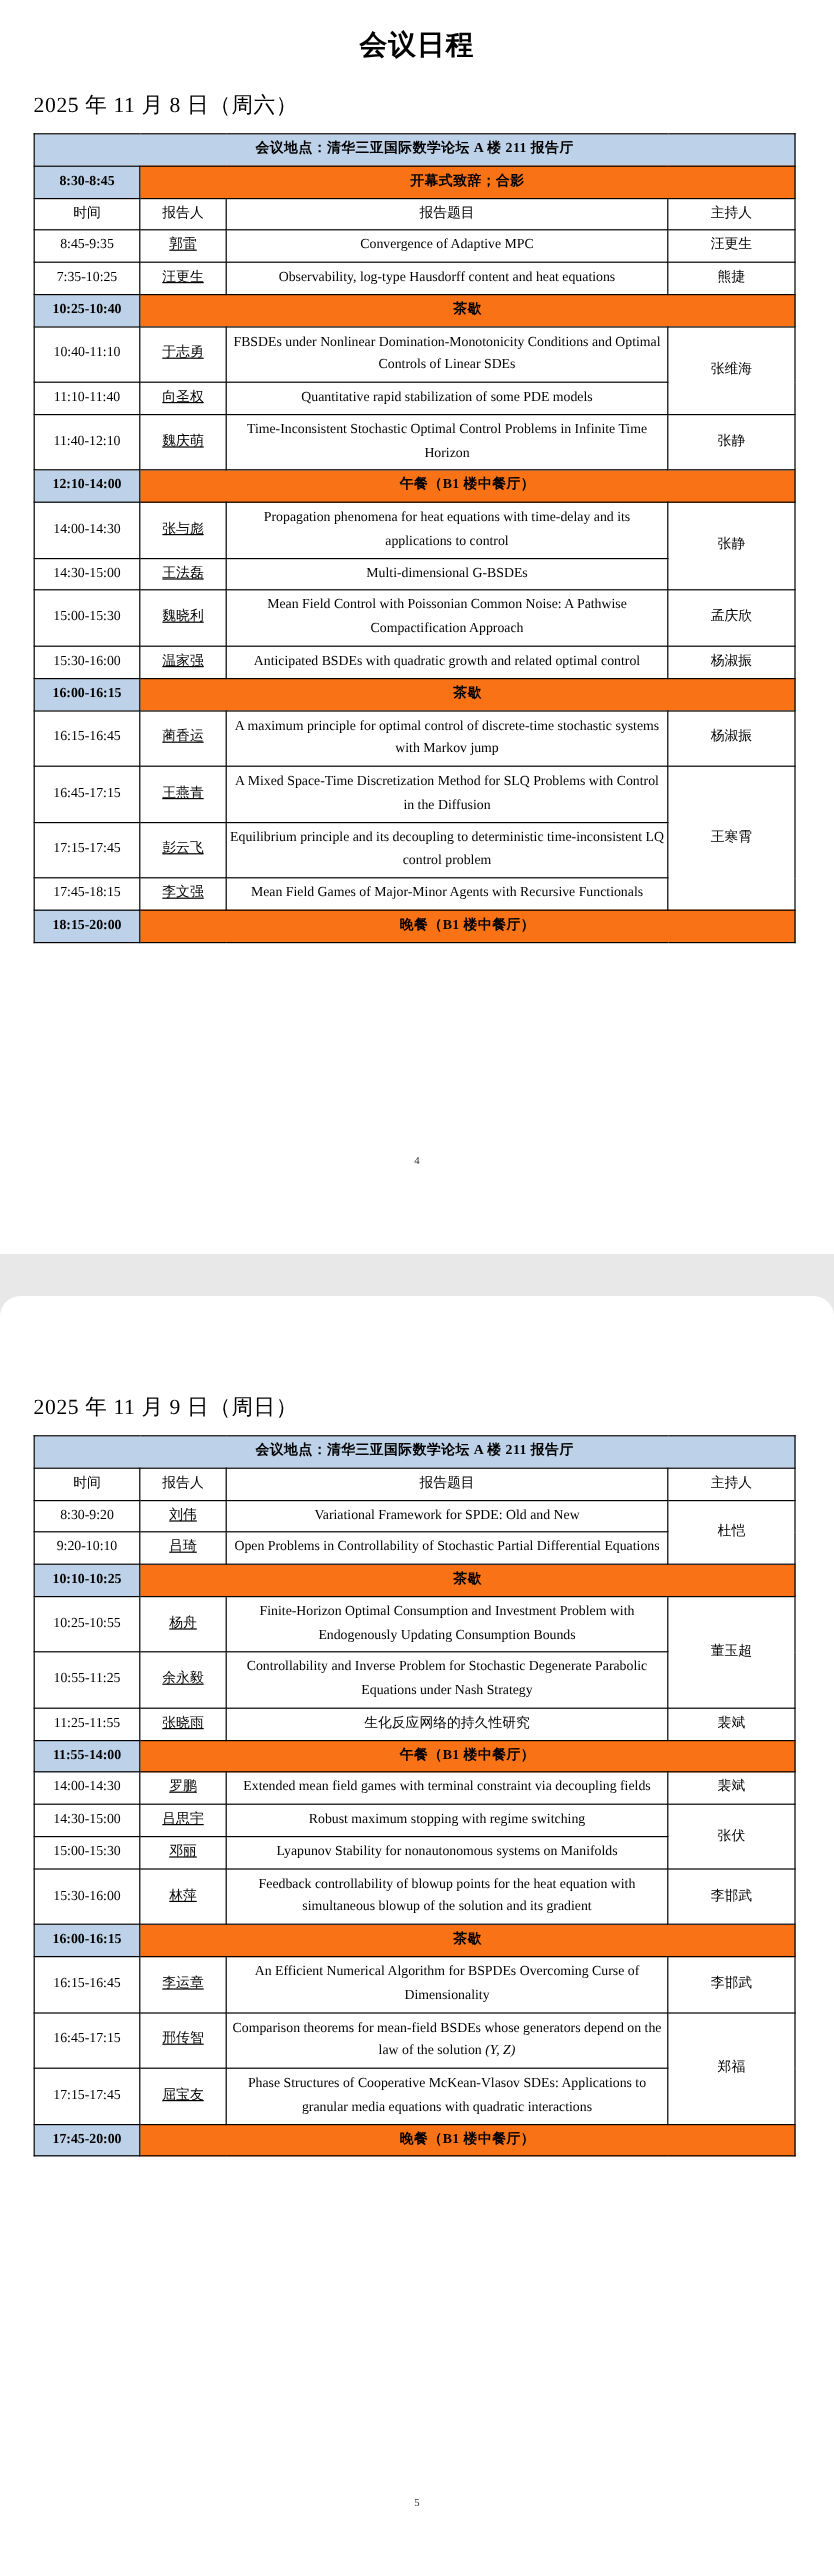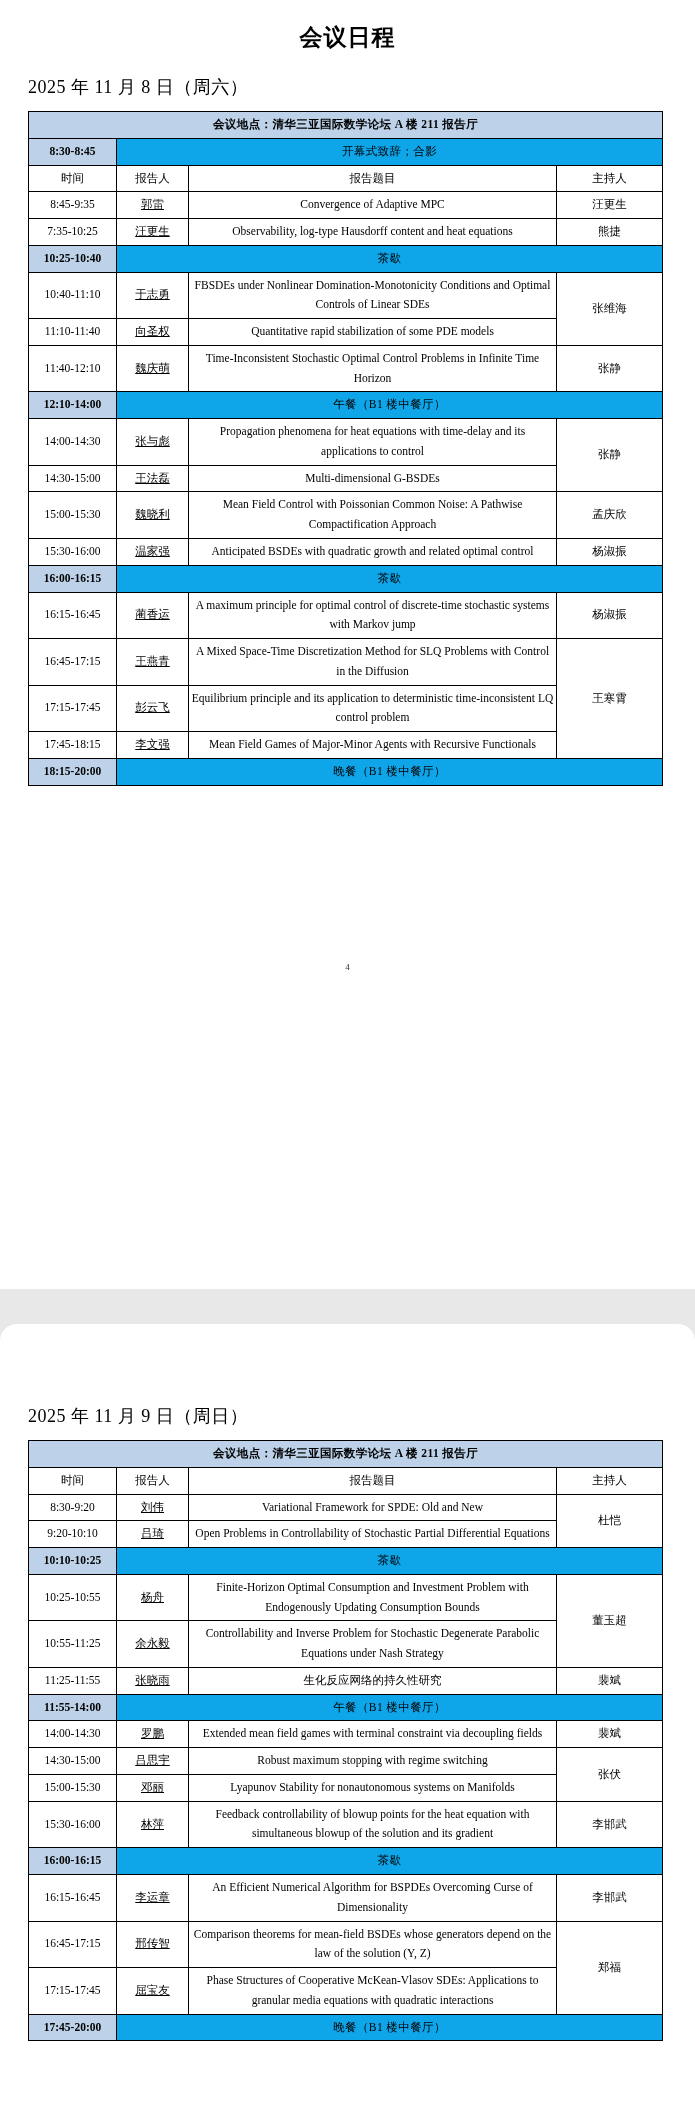--- a/index.html
+++ b/index.html
@@ -11,21 +11,21 @@
     width: 695px;
     font-family: "Liberation Serif", "DejaVu Serif", serif;
     color: #000;
   }
   .page {
     width: 695px;
     background: #ffffff;
     box-sizing: border-box;
     position: relative;
   }
-  .page-1 { height: 1289px; padding: 0 0 0 0; }
+  .page-1 { height: 1045px; padding: 0 0 0 0; }
   .page-gap { height: 35px; background: #e8e8e8; width: 695px; }
   .page-2 { height: 1291px; border-radius: 17px; }
 
   .doc-title {
     text-align: center;
     font-size: 23px;
     font-weight: bold;
     letter-spacing: 1px;
     padding-top: 22px;
     padding-bottom: 0;
@@ -66,35 +66,35 @@
     padding: 4px 2px;
     margin-left: 40px;
   }
   td.break-time {
     background: #bdd2e8;
     font-weight: bold;
     font-size: 11.5px;
     margin-left: 28px;
   }
   td.break-label {
-    background: #0ea5e9;
-    font-weight: normal;
+    background: #f97316;
+    font-weight: bold;
     font-size: 12.5px;
     letter-spacing: 0.4px;
   }
   td.colhead {
     font-size: 13.5px;
     font-weight: normal;
     padding: 4px 2px;
   }
   td.time { font-size: 11.5px; }
   td.speaker { font-size: 12px; text-decoration: underline; }
   td.title { font-size: 11.5px; padding-left: 6px; padding-right: 6px; }
   td.chair { font-size: 12px; }
-  td.title .math { }
+  td.title .math { font-style: italic; }
 
   .page-num {
     position: absolute;
     left: 0;
     right: 0;
     text-align: center;
     font-size: 9px;
     color: #333;
   }
   .page-1 .page-num { top: 962px; }
@@ -200,21 +200,21 @@
           </tr>
           <tr>
             <td class="time">16:45-17:15</td>
             <td class="speaker">王燕青</td>
             <td class="title">A Mixed Space-Time Discretization Method for SLQ Problems with Control in the Diffusion</td>
             <td class="chair" rowspan="3">王寒霄</td>
           </tr>
           <tr>
             <td class="time">17:15-17:45</td>
             <td class="speaker">彭云飞</td>
-            <td class="title">Equilibrium principle and its application to deterministic time-inconsistent LQ control problem</td>
+            <td class="title">Equilibrium principle and its decoupling to deterministic time-inconsistent LQ control problem</td>
           </tr>
           <tr>
             <td class="time">17:45-18:15</td>
             <td class="speaker">李文强</td>
             <td class="title">Mean Field Games of Major-Minor Agents with Recursive Functionals</td>
           </tr>
           <tr>
             <td class="break-time">18:15-20:00</td>
             <td class="break-label" colspan="3">晚餐（B1 楼中餐厅）</td>
           </tr>

